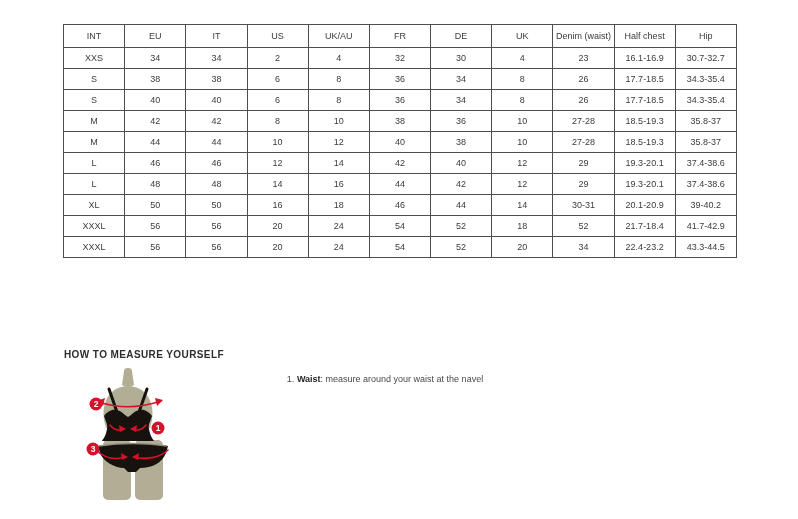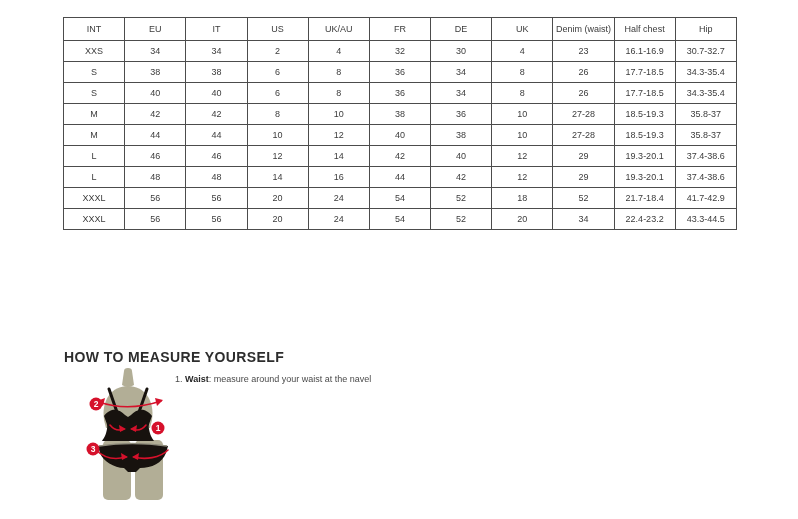--- a/index.html
+++ b/index.html
@@ -1,40 +1,40 @@
 <!DOCTYPE html>
 <html><head>
 <meta charset="utf-8">
 <style>
   * { margin:0; padding:0; box-sizing:border-box; }
   html,body { background:#ffffff; }
   body {
     width:798px; height:519px; position:relative; overflow:hidden;
     font-family:"Liberation Sans", sans-serif;
   }
-  .size-table-wrap { position:absolute; left:63px; top:17px; width:674px; }
+  .size-table-wrap { position:absolute; left:63px; top:24px; width:674px; }
   table.size-table {
     width:100%; border-collapse:collapse; table-layout:fixed;
   }
   table.size-table th, table.size-table td {
     border:1px solid #4c4c4c;
     height:21px;
     text-align:center; vertical-align:middle;
     font-size:9px; font-weight:400; color:#3b3b3b;
     padding:0 1px; background:#ffffff;
     white-space:nowrap; overflow:hidden;
   }
   table.size-table th { height:23px; }
   .guide-title {
     position:absolute; left:64px; top:349px;
-    font-size:14px; font-weight:700; letter-spacing:0.4px; color:#2d2d2d;
+    font-size:10px; font-weight:700; letter-spacing:0.4px; color:#2d2d2d;
   }
   .steps {
     position:absolute; left:175px; top:372px; width:420px;
-    font-size:9px; color:#4a4a4a;
+    font-size:9px; color:#4a4a4a;text-align:center;
   }
   .step { line-height:15px; white-space:nowrap; }
   .step b { color:#262626; }
   .figure-wrap { position:absolute; left:84px; top:368px; width:106px; height:135px; }
   svg { display:block; }
 </style>
 </head>
 <body>
 
 <div class="size-table-wrap">
@@ -140,20 +140,33 @@
           <td>14</td>
           <td>16</td>
           <td>44</td>
           <td>42</td>
           <td>12</td>
           <td>29</td>
           <td>19.3-20.1</td>
           <td>37.4-38.6</td>
         </tr>
         <tr>
+          <td>XL</td>
+          <td>50</td>
+          <td>50</td>
+          <td>16</td>
+          <td>18</td>
+          <td>46</td>
+          <td>44</td>
+          <td>14</td>
+          <td>30-31</td>
+          <td>20.1-20.9</td>
+          <td>39-40.2</td>
+        </tr>
+        <tr>
           <td>XXXL</td>
           <td>56</td>
           <td>56</td>
           <td>20</td>
           <td>24</td>
           <td>54</td>
           <td>52</td>
           <td>18</td>
           <td>52</td>
           <td>21.7-18.4</td>

